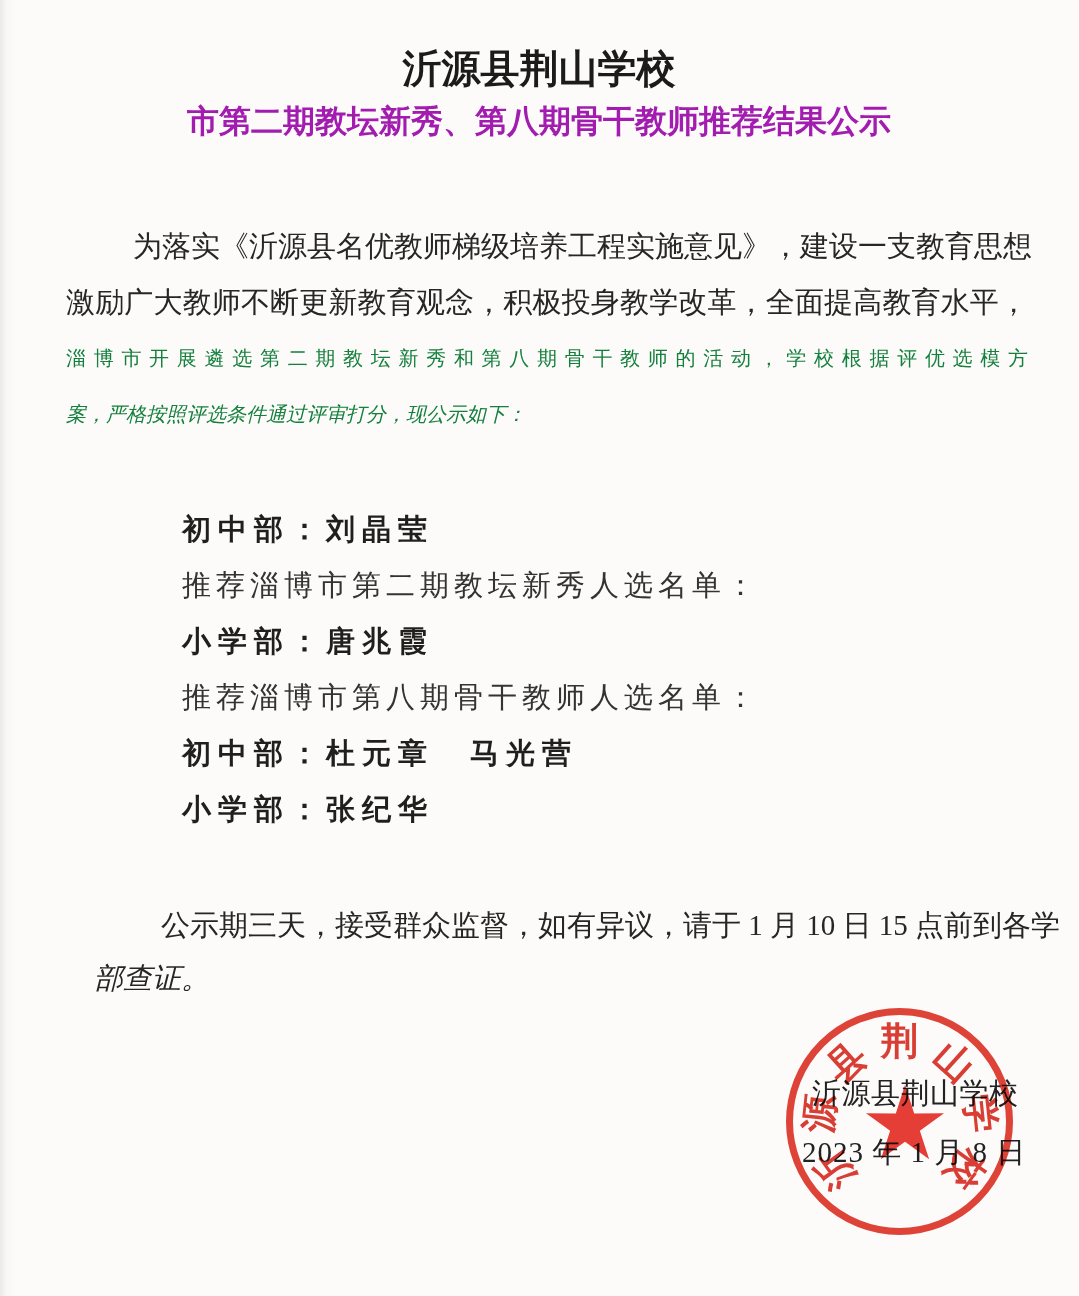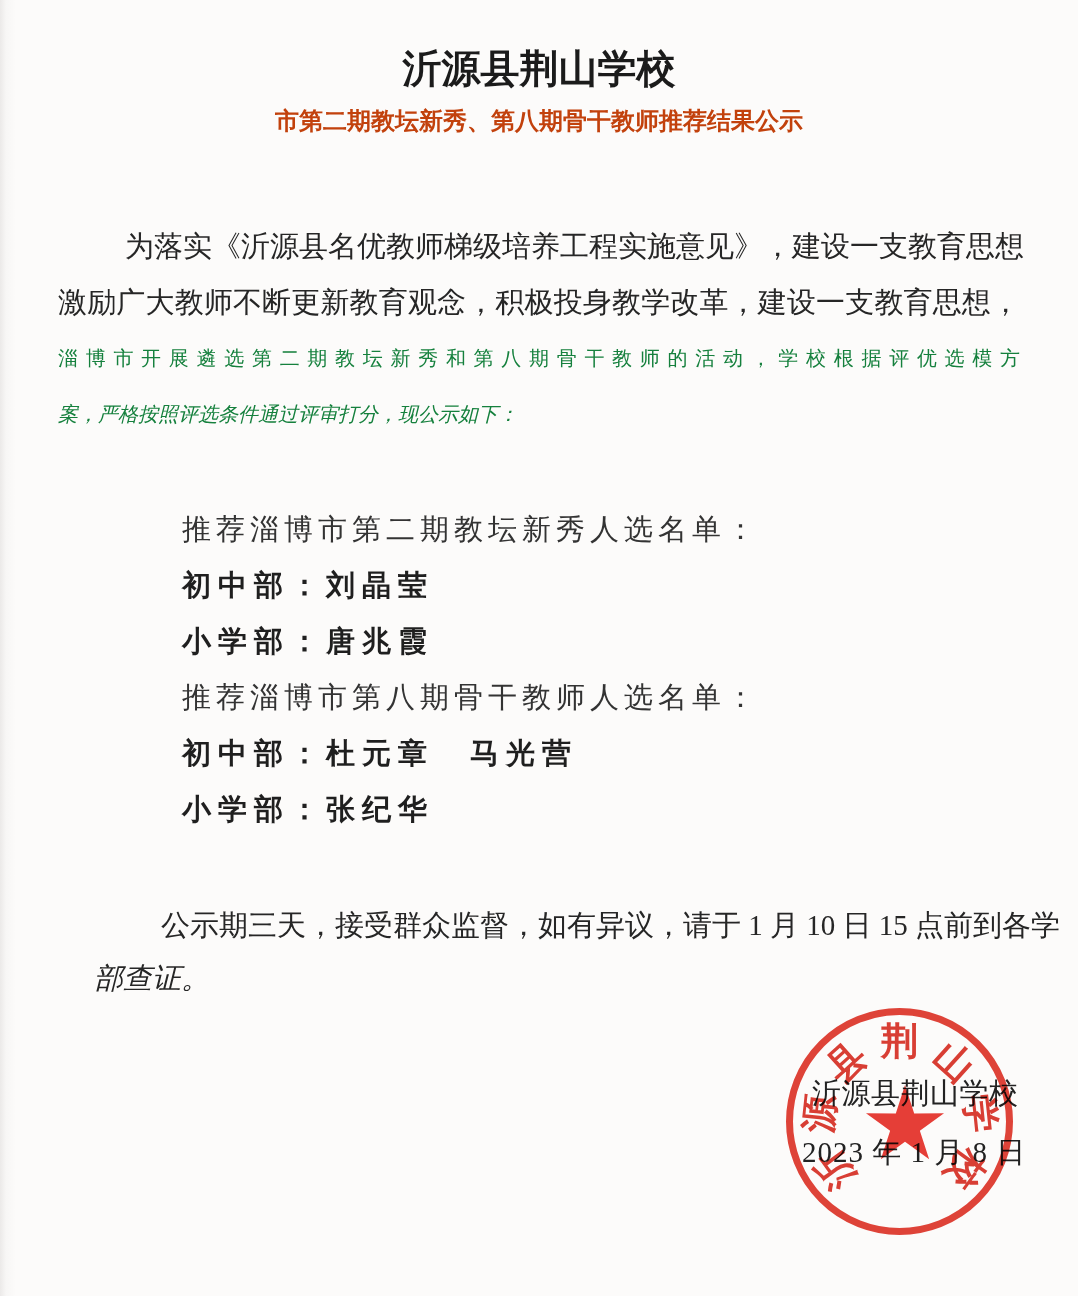--- a/index.html
+++ b/index.html
@@ -17,24 +17,24 @@
     background: linear-gradient(90deg, #e7e5e4 0px, #f6f5f4 6px, rgba(255,255,255,0) 16px);
     opacity: 0.8;
   }
   .title1 {
     position: absolute; top: 46px; left: 0; width: 100%;
     text-align: center; font-size: 39px; font-weight: 700;
     color: #1b1b1b; letter-spacing: 0px; line-height: 46px;
   }
   .title2 {
     position: absolute; top: 98px; left: 0; width: 100%;
-    text-align: center; font-size: 24px; font-weight: 700;
-    color: #c2410c; letter-spacing: 0px; line-height: 46px;
+    text-align: center; font-size: 32px; font-weight: 700;
+    color: #a21caf; letter-spacing: 0px; line-height: 46px;
   }
-  .para1 { position: absolute; top: 218px; left: 58px; width: 962px; }
+  .para1 { position: absolute; top: 218px; left: 66px; width: 962px; }
   .para2 { position: absolute; top: 899px; left: 58px; width: 962px; }
   .line {
     font-size: 29px; line-height: 56px; height: 56px;
     text-align: justify; text-align-last: justify;
     color: #262626; white-space: nowrap;
   }
   .para2 .line { line-height: 53px; height: 53px; margin-left: 36px; }
   .line.indent { text-indent: 67px; }
   .line.endline { text-align-last: left; white-space: normal; font-style: italic; }
   .line.light { color: #15803d; font-size: 20px; }
@@ -80,28 +80,28 @@
 <body>
 
 <div class="page">
   <div class="page-edge"></div>
 
   <div class="title1">沂源县荆山学校</div>
   <div class="title2">市第二期教坛新秀、第八期骨干教师推荐结果公示</div>
 
   <div class="para1">
     <div class="line indent">为落实《沂源县名优教师梯级培养工程实施意见》，建设一支教育思想</div>
-    <div class="line">激励广大教师不断更新教育观念，积极投身教学改革，建设一支教育思想，</div>
+    <div class="line">激励广大教师不断更新教育观念，积极投身教学改革，全面提高教育水平，</div>
     <div class="line light">淄博市开展遴选第二期教坛新秀和第八期骨干教师的活动，学校根据评优选模方</div>
     <div class="line light endline">案，严格按照评选条件通过评审打分，现公示如下：</div>
   </div>
 
   <div class="list">
+    <div class="line bold">初中部：刘晶莹</div>
     <div class="line reg">推荐淄博市第二期教坛新秀人选名单：</div>
-    <div class="line bold">初中部：刘晶莹</div>
     <div class="line bold">小学部：唐兆霞</div>
     <div class="line reg">推荐淄博市第八期骨干教师人选名单：</div>
     <div class="line bold">初中部：杜元章　马光营</div>
     <div class="line bold">小学部：张纪华</div>
   </div>
 
   <div class="para2">
     <div class="line indent">公示期三天，接受群众监督，如有异议，请于 1 月 10 日 15 点前到各学</div>
     <div class="line endline">部查证。</div>
   </div>

